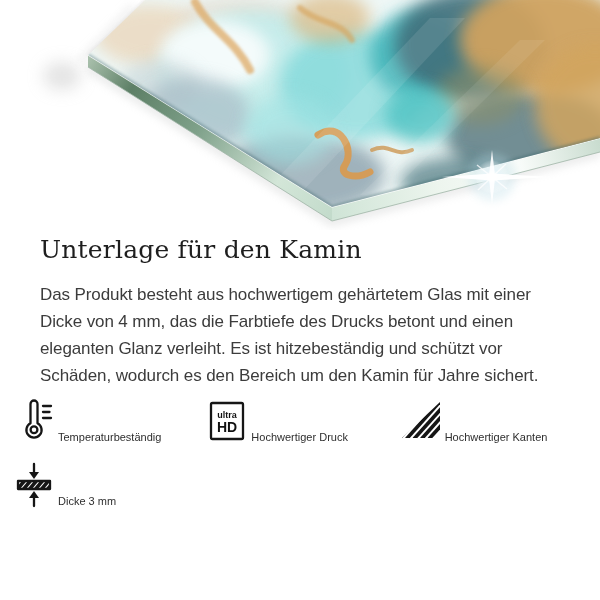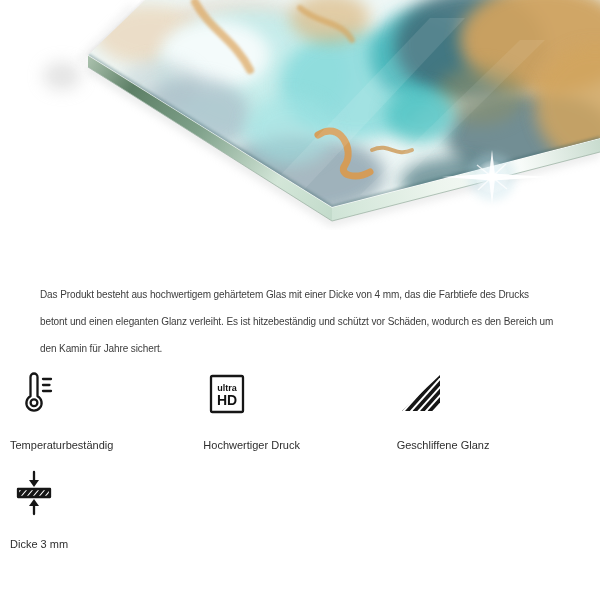--- a/index.html
+++ b/index.html
@@ -11,28 +11,28 @@
   .hero{width:600px;height:230px;display:block;}
   
   .content{padding:2px 40px 0 40px;}
   h1{
     margin:0;font-family:"DejaVu Serif","Liberation Serif",serif;
     font-weight:400;font-size:25px;line-height:35px;color:#1e1e1e;
     letter-spacing:.2px;
   }
   .desc{
     margin:14px 0 0 0;max-width:516px;
-    font-size:10px;line-height:27px;color:#3c3c3c;letter-spacing:-.1px;
+    font-size:17px;line-height:27px;color:#3c3c3c;letter-spacing:-.1px;
   }
   
   .features{
     margin-top:9px;padding:0 10px;
     display:grid;grid-template-columns:1fr 1fr 1fr;row-gap:18px;
   }
-  .feature{display:flex;flex-direction:column;align-items:flex-start;}
+  .feature{display:flex;flex-direction:row;align-items:flex-end;}
   .feature .icon-box{height:46px;display:flex;align-items:center;justify-content:center;}
   .feature .label{
     margin-top:22px;font-size:11px;line-height:13px;color:#2e2e2e;text-align:center;
   }
   .feature svg{display:block;}
   .stroke{fill:none;stroke:#161616;stroke-width:2.3;stroke-linecap:round;stroke-linejoin:round;}
   .thin{stroke-width:1.8;}
   .hatch{stroke:#161616;stroke-width:3.6;}
   .badge-top{font:700 9px "Liberation Sans",sans-serif;fill:#111;}
   .badge-bottom{font:800 14px "Liberation Sans",sans-serif;fill:#111;}
@@ -128,21 +128,21 @@
       <polygon points="442,177 492,173.6 492,180.4" fill="#ffffff" opacity=".95"></polygon>
       <polygon points="552,177 492,173.6 492,180.4" fill="#ffffff" opacity=".95"></polygon>
       <polygon points="492,150 488.8,177 495.2,177" fill="#ffffff" opacity=".9"></polygon>
       <polygon points="492,205 488.8,177 495.2,177" fill="#ffffff" opacity=".9"></polygon>
       <line x1="477" y1="165" x2="507" y2="189" stroke="#ffffff" stroke-width="1.4" opacity=".75"></line>
       <line x1="506" y1="164" x2="478" y2="190" stroke="#ffffff" stroke-width="1.4" opacity=".75"></line>
     </g>
   </svg>
 
   <div class="content">
-    <h1><br></h1>
+    <h1><span>Unterlage für den Kamin</span><br></h1>
     <p class="desc">Das Produkt besteht aus hochwertigem gehärtetem Glas mit einer Dicke von 4 mm, das die Farbtiefe des Drucks betont und einen eleganten Glanz verleiht. Es ist hitzebeständig und schützt vor Schäden, wodurch es den Bereich um den Kamin für Jahre sichert.</p>
   </div>
 
   <div class="features">
 
     <div class="feature">
       <div class="icon-box">
         <svg width="48" height="48" viewBox="0 0 48 48">
           <path class="stroke" d="M20.5 7 a3.5 3.5 0 0 1 7 0 v19.2 a7.6 7.6 0 1 1 -7 0 z"></path>
           <circle class="stroke" cx="24" cy="32.8" r="3.4" stroke-width="2"></circle>
@@ -177,21 +177,21 @@
             </defs>
           <g clip-path="url(#triClip)">
             <line class="hatch" x1="2" y1="42" x2="36" y2="4"></line>
             <line class="hatch" x1="9.5" y1="42" x2="43.5" y2="4"></line>
             <line class="hatch" x1="17" y1="42" x2="51" y2="4"></line>
             <line class="hatch" x1="24.5" y1="42" x2="58.5" y2="4"></line>
             <line class="hatch" x1="32" y1="42" x2="66" y2="4"></line>
           </g>
         </svg>
       </div>
-      <div class="label">Geschliffene Glanz</div>
+      <div class="label">Hochwertiger Kanten</div>
     </div>
 
     <div class="feature">
       <div class="icon-box">
         <svg width="48" height="48" viewBox="0 0 48 48">
           <defs>
               <clipPath id="barClip">
                 <rect x="8" y="20" width="32" height="8"></rect>
               </clipPath>
             </defs>

